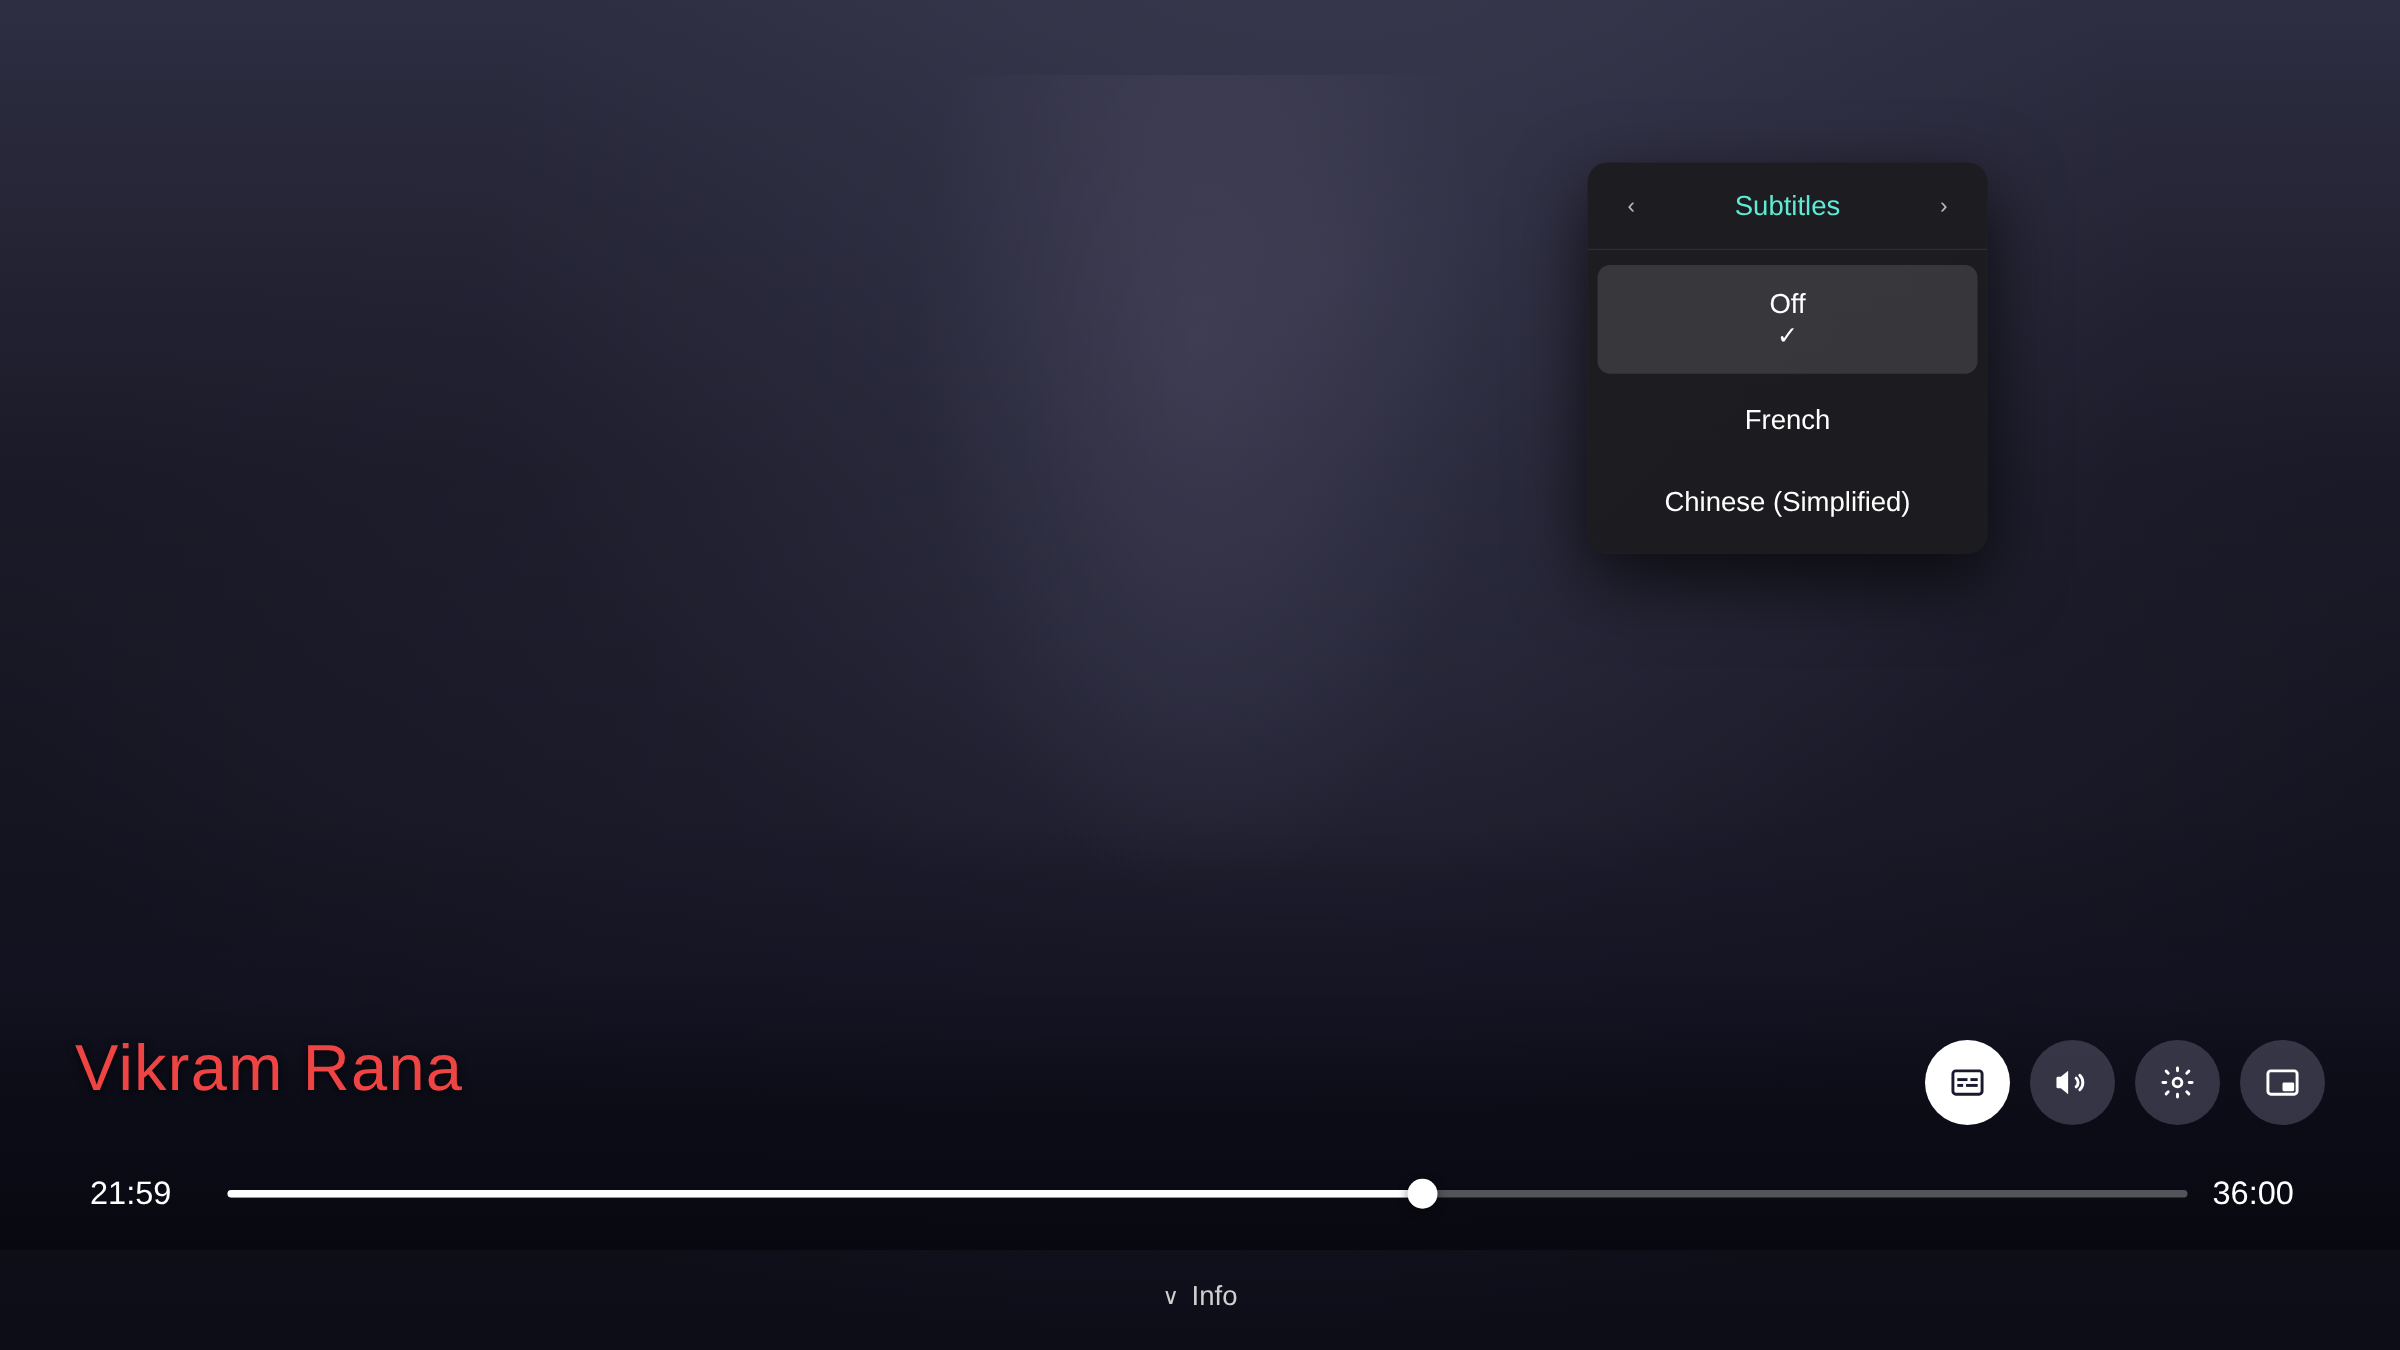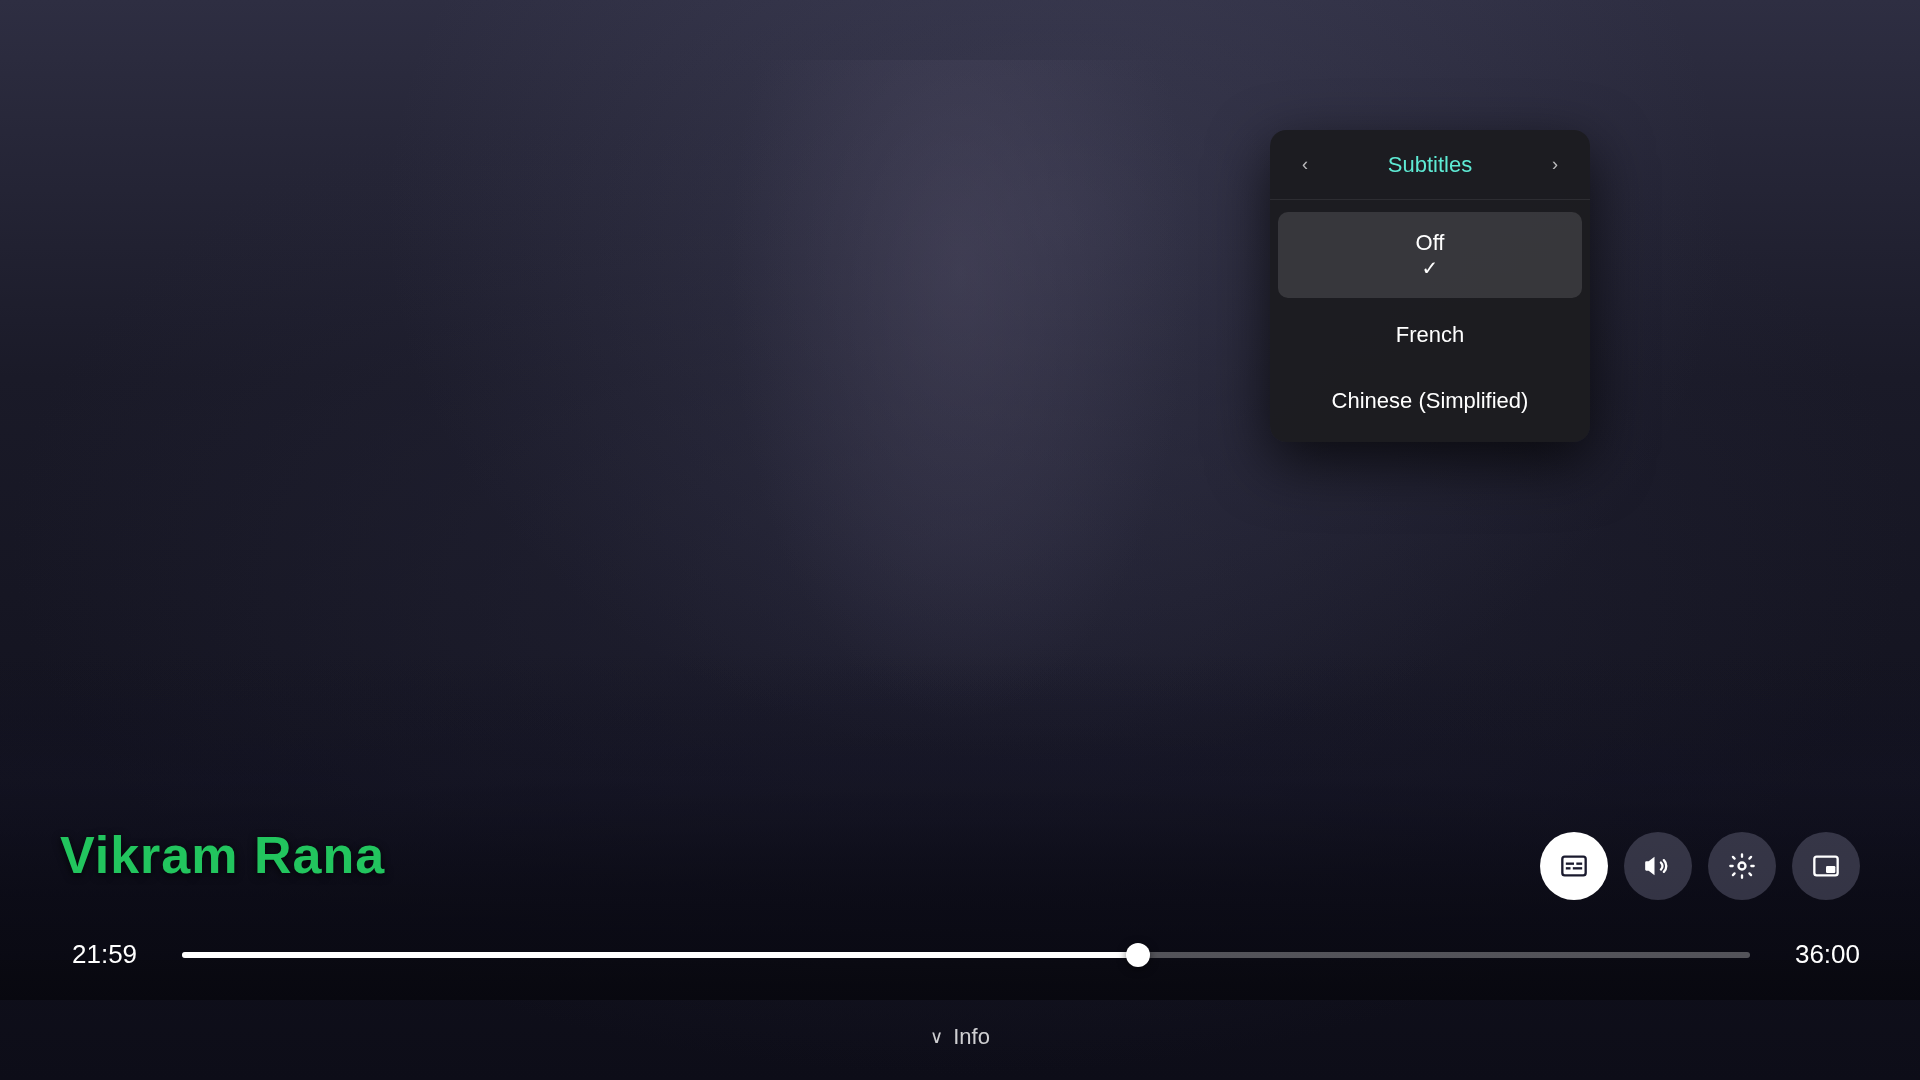--- a/index.html
+++ b/index.html
@@ -39,23 +39,23 @@
       right: 0;
       height: 300px;
       background: linear-gradient(to top, rgba(10,10,20,0.9) 0%, rgba(20,20,40,0.3) 60%, transparent 100%);
     }
 
     
     .movie-title {
       position: absolute;
       bottom: 195px;
       left: 60px;
-      color: #22c55e;
+      color: #ef4444;
       font-size: 52px;
-      font-weight: 700;
+      font-weight: 400;
       letter-spacing: 1px;
       text-shadow: 0 2px 8px rgba(0,0,0,0.8);
     }
 
     
     .controls-row {
       position: absolute;
       bottom: 180px;
       right: 60px;
       display: flex;
@@ -98,21 +98,21 @@
     }
 
     .time-label {
       color: #ffffff;
       font-size: 26px;
       font-weight: 400;
       min-width: 90px;
     }
 
     .time-label.right {
-      text-align: right;
+      text-align: left;
     }
 
     .progress-bar-wrapper {
       flex: 1;
       height: 6px;
       background: rgba(255,255,255,0.3);
       border-radius: 3px;
       position: relative;
       cursor: pointer;
     }

